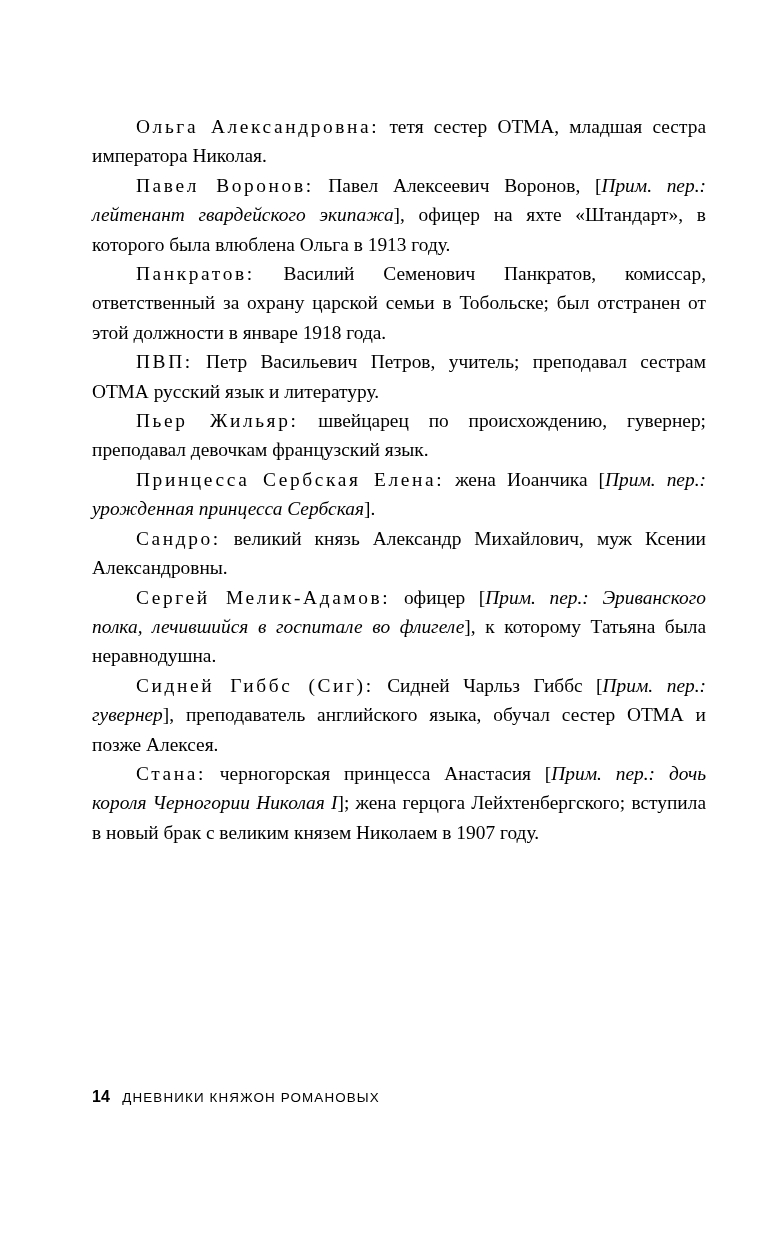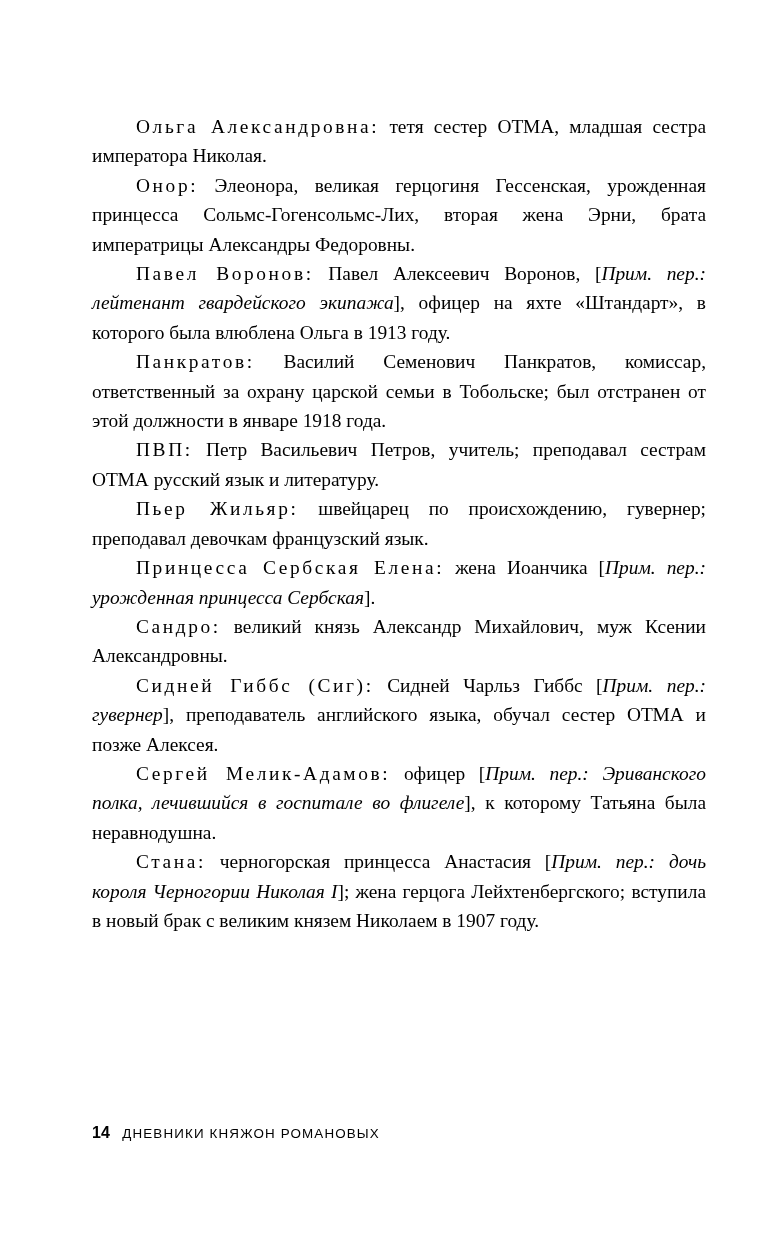--- a/index.html
+++ b/index.html
@@ -47,45 +47,43 @@
     width: 614px;
     display: flex;
     align-items: baseline;
     gap: 12px;
   }
   .folio {
     font-family: "Liberation Sans", sans-serif;
     font-weight: bold;
     font-size: 16px;
     letter-spacing: 0.2px;
-    margin-top: 36px;
   }
   .running-title {
     font-family: "Liberation Sans", sans-serif;
     font-size: 13.4px;
     letter-spacing: 1.15px;
     text-transform: uppercase;
   }
 </style>
 </head>
 <body>
 
 <div class="page">
 
   <div class="text-block" id="entries">
       <p class="entry"><span class="term">Ольга Александровна:</span><span> тетя сестер ОТМА, младшая сестра императора Николая.</span></p>
-      <p class="entry"><span class="term">Онор:</span><span> Элеонора, великая герцогиня Гессенская, урожденная принцесса Сольмс-Гогенсольмс-Лих, вторая жена Эрни, брата императрицы Александры Федоровны.</span></p>
       <p class="entry"><span class="term">Павел Воронов:</span><span> Павел Алексеевич Воронов, [</span><span class="note">Прим. пер.: лейтенант гвардейского экипажа</span><span>], офицер на яхте «Штандарт», в которого была влюблена Ольга в 1913 году.</span></p>
       <p class="entry"><span class="term">Панкратов:</span><span> Василий Семенович Панкратов, комиссар, ответственный за охрану царской семьи в Тобольске; был отстранен от этой должности в январе 1918 года.</span></p>
       <p class="entry"><span class="term">ПВП:</span><span> Петр Васильевич Петров, учитель; преподавал сестрам ОТМА русский язык и литературу.</span></p>
       <p class="entry"><span class="term">Пьер Жильяр:</span><span> швейцарец по происхождению, гувернер; преподавал девочкам французский язык.</span></p>
       <p class="entry"><span class="term">Принцесса Сербская Елена:</span><span> жена Иоанчика [</span><span class="note">Прим. пер.: урожденная принцесса Сербская</span><span>].</span></p>
       <p class="entry"><span class="term">Сандро:</span><span> великий князь Александр Михайлович, муж Ксении Александровны.</span></p>
+      <p class="entry"><span class="term">Сергей Мелик-Адамов:</span><span> офицер [</span><span class="note">Прим. пер.: Эриванского полка, лечившийся в госпитале во флигеле</span><span>], к которому Татьяна была неравнодушна.</span></p>
       <p class="entry"><span class="term">Сидней Гиббс (Сиг):</span><span> Сидней Чарльз Гиббс [</span><span class="note">Прим. пер.: гувернер</span><span>], преподаватель английского языка, обучал сестер ОТМА и позже Алексея.</span></p>
-      <p class="entry"><span class="term">Сергей Мелик-Адамов:</span><span> офицер [</span><span class="note">Прим. пер.: Эриванского полка, лечившийся в госпитале во флигеле</span><span>], к которому Татьяна была неравнодушна.</span></p>
       <p class="entry"><span class="term">Стана:</span><span> черногорская принцесса Анастасия [</span><span class="note">Прим. пер.: дочь короля Черногории Николая I</span><span>]; жена герцога Лейхтенбергского; вступила в новый брак с великим князем Николаем в 1907 году.</span></p>
     </div>
 
   <div class="footer">
     <span class="folio">14</span>
     <span class="running-title">Дневники княжон Романовых</span>
   </div>
 
 </div>
 

